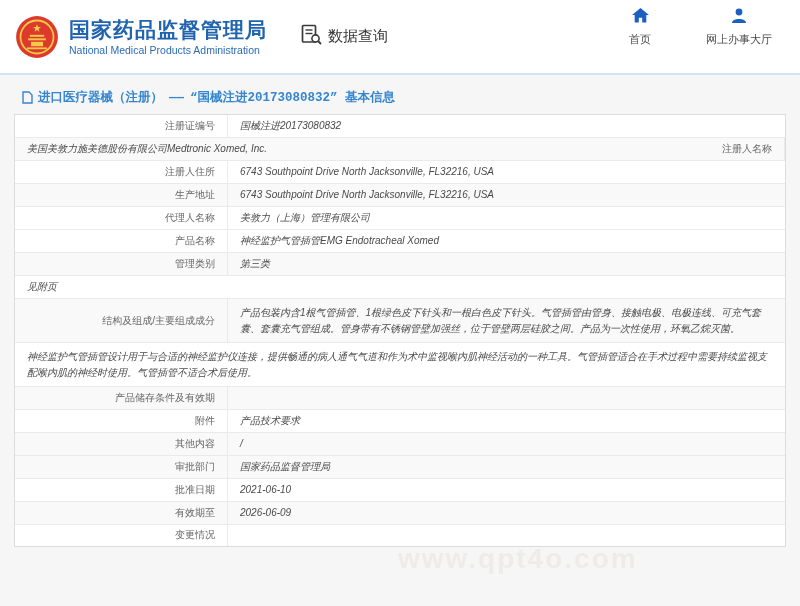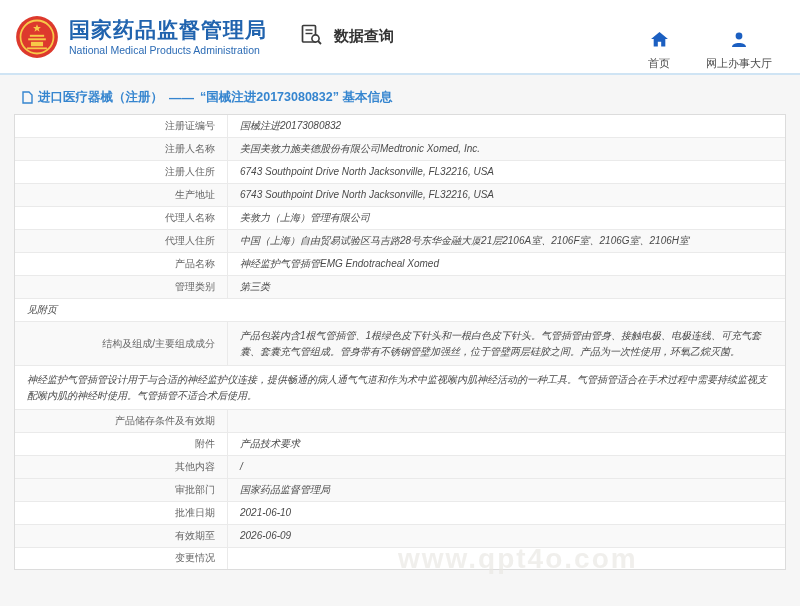--- a/index.html
+++ b/index.html
@@ -6,29 +6,29 @@
     font-family:"Liberation Sans","DejaVu Sans",sans-serif;background:#f6f6f6;}
   
   .header{height:73px;background:#fff;border-bottom:2px solid #cfe4f4;
     display:flex;align-items:center;position:relative;}
   .logo-group{display:flex;align-items:center;margin-left:15px;}
   .emblem{width:44px;height:44px;flex:0 0 auto;}
   .title-block{margin-left:10px;}
   .org-title{font-size:21px;font-weight:bold;color:#2063ae;letter-spacing:1px;line-height:24px;}
   .org-sub{font-size:10.5px;color:#2d6cb5;margin-top:2px;}
   .query-group{display:flex;align-items:center;margin-left:34px;cursor:pointer;}
-  .query-label{font-size:15px;color:#333;margin-left:11px;font-weight:700;}
-  .right-nav{position:absolute;right:28px;top:32px;display:flex;}
+  .query-label{font-size:15px;color:#333;margin-left:5px;font-weight:400;}
+  .right-nav{position:absolute;right:28px;top:8px;display:flex;gap:19px;}
   .nav-item{display:flex;flex-direction:column;align-items:center;margin-left:36px;cursor:pointer;}
   .nav-item .nav-label{font-size:11px;color:#4a4a4a;margin-top:5px;}
   
   .breadcrumb{margin:14px 0 8px 22px;display:flex;align-items:center;
     font-size:12.5px;font-weight:600;color:#3585cf;}
   .breadcrumb .bc-icon{margin-right:5px;display:inline-flex;}
-  .breadcrumb span{margin-right:6px;white-space:nowrap;}
+  .breadcrumb span{margin-right:6px;white-space:nowrap;font-family:Liberation Mono, monospace;}
   
   .panel{width:770px;margin:0 auto;border:1px solid #dcdcdc;background:#fff;position:relative;z-index:1;}
   .row{display:flex;border-bottom:1px solid #eaeaea;min-height:21.5px;background:#fff;}
   .row:last-child{border-bottom:none;}
   .row.alt{background:#f9f9f9;}
   .row.tall{min-height:43px;}
   .cell{font-size:10px;box-sizing:border-box;display:flex;align-items:center;}
   .cell.label{width:213px;flex:0 0 213px;border-right:1px solid #eaeaea;
     justify-content:flex-end;padding-right:12px;color:#666;text-align:right;}
   .cell.value{flex:1;padding:3px 14px 3px 12px;color:#4a4a4a;line-height:16px;font-style:italic;}
@@ -102,38 +102,34 @@
   <span>——</span>
   <span>“国械注进20173080832” 基本信息</span>
 </div>
 
 <div class="panel" id="info-table">
     <div class="row">
       <div class="cell label">注册证编号</div>
       <div class="cell value">国械注进20173080832</div>
     </div>
     <div class="row alt">
+      <div class="cell value">美国美敦力施美德股份有限公司Medtronic Xomed, Inc.</div>
       <div class="cell label">注册人名称</div>
-      <div class="cell value">美国美敦力施美德股份有限公司Medtronic Xomed, Inc.</div>
     </div>
     <div class="row">
       <div class="cell label">注册人住所</div>
       <div class="cell value">6743 Southpoint Drive North Jacksonville, FL32216, USA</div>
     </div>
     <div class="row alt">
       <div class="cell label">生产地址</div>
       <div class="cell value">6743 Southpoint Drive North Jacksonville, FL32216, USA</div>
     </div>
     <div class="row">
       <div class="cell label">代理人名称</div>
       <div class="cell value">美敦力（上海）管理有限公司</div>
-    </div>
-    <div class="row alt">
-      <div class="cell label">代理人住所</div>
-      <div class="cell value">中国（上海）自由贸易试验区马吉路28号东华金融大厦21层2106A室、2106F室、2106G室、2106H室</div>
     </div>
     <div class="row">
       <div class="cell label">产品名称</div>
       <div class="cell value">神经监护气管插管EMG Endotracheal Xomed</div>
     </div>
     <div class="row alt">
       <div class="cell label">管理类别</div>
       <div class="cell value">第三类</div>
     </div>
     <div class="row">

